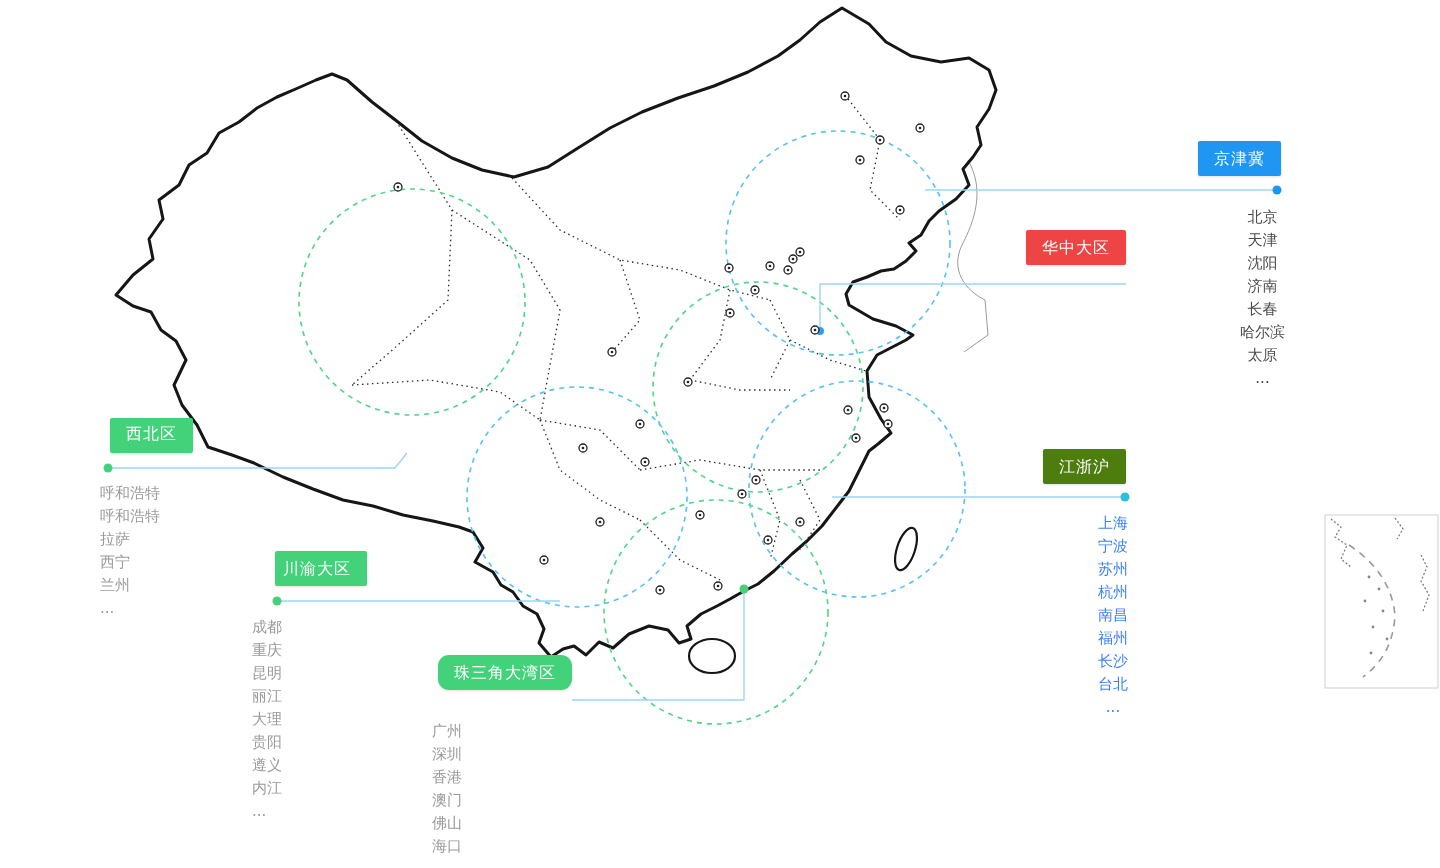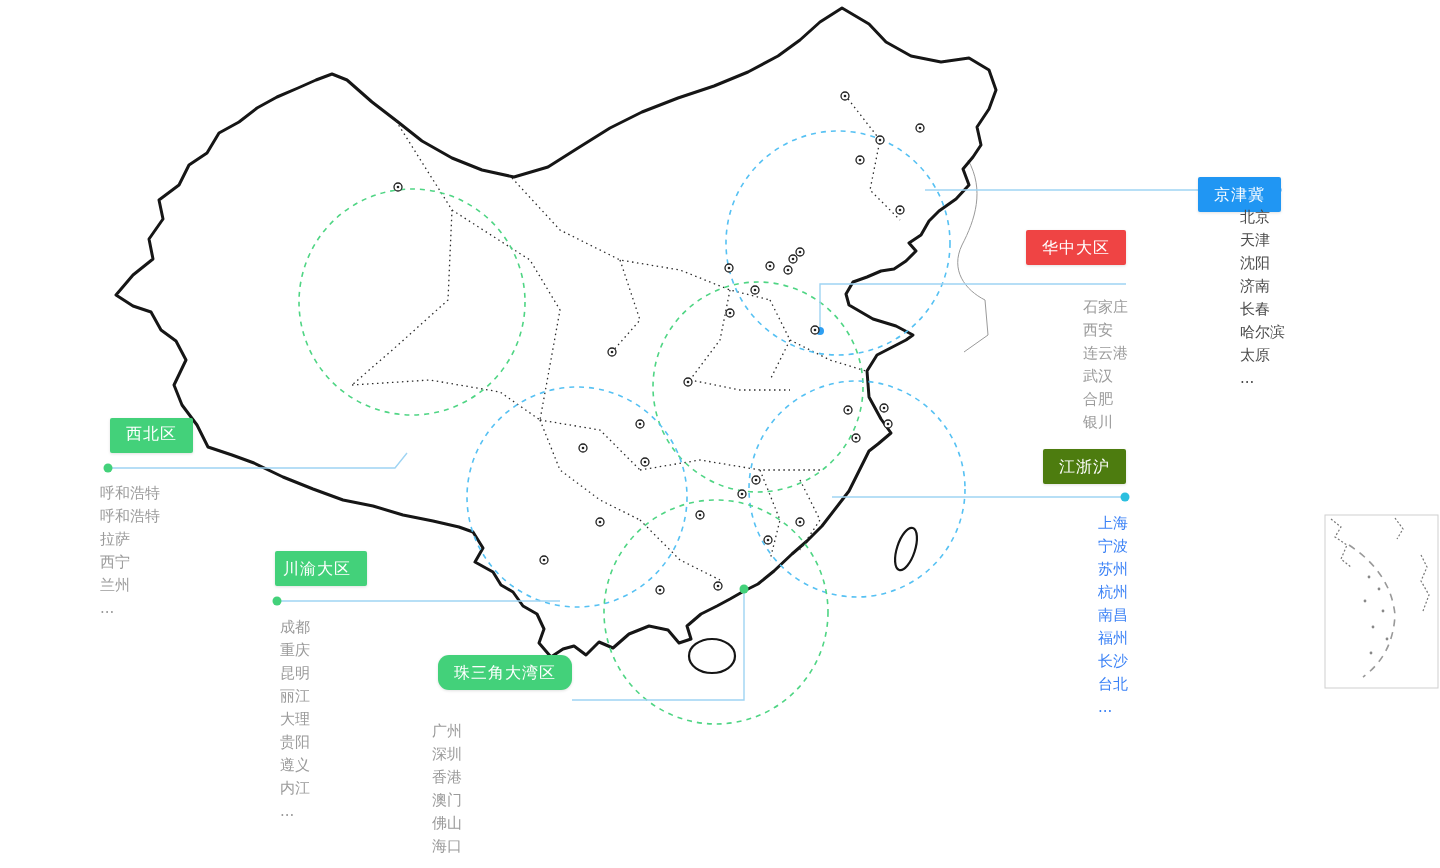--- a/index.html
+++ b/index.html
@@ -10,31 +10,31 @@
   .badge{
     position:absolute;height:35px;line-height:35px;padding:0 16px;
     color:#fff;font-size:16px;letter-spacing:1px;border-radius:2px;
     cursor:pointer;white-space:nowrap;box-shadow:0 1px 3px rgba(0,0,0,.12);
     z-index:3;
   }
   .cities{
     position:absolute;font-size:15px;line-height:23px;color:#9b9b9b;
     white-space:nowrap;z-index:3;
   }
-  .cities.right{text-align:left}
+  .cities.right{text-align:center}
   #badge-jingjinji{left:1198px;top:141px}
   #cities-jingjinji{right:155px;top:206px}
   #badge-huazhong{left:1026px;top:230px}
   #cities-huazhong{right:312px;top:296px}
   #badge-xibei{left:110px;top:418px}
   #cities-xibei{left:100px;top:482px}
   #badge-jiangzhehu{left:1043px;top:449px}
   #cities-jiangzhehu{right:312px;top:512px}
   #badge-chuanyu{left:275px;top:551px}
-  #cities-chuanyu{left:280px;top:616px}
+  #cities-chuanyu{left:252px;top:616px}
   #badge-zhusanjiao{left:438px;top:655px}
   #cities-zhusanjiao{left:432px;top:720px}
 </style>
 </head>
 <body>
 
 <div class="stage">
 
   <svg class="map-canvas" width="1440" height="868" viewBox="0 0 1440 868">
 
@@ -176,41 +176,33 @@
           <circle cx="54" cy="74" r="1.4"></circle>
         <circle cx="40" cy="86" r="1.4"></circle>
           <circle cx="58" cy="96" r="1.4"></circle>
         <circle cx="48" cy="112" r="1.4"></circle>
           <circle cx="62" cy="124" r="1.4"></circle>
         <circle cx="46" cy="138" r="1.4"></circle>
       </g>
     </g>
   </svg>
 
-  <div class="badge" id="badge-jingjinji" style="background: rgb(32, 150, 243); margin-top: 36px;">京津冀</div>
+  <div class="badge" id="badge-jingjinji" style="background: rgb(32, 150, 243);">京津冀</div>
   <div class="cities right" id="cities-jingjinji" style="color: rgb(74, 74, 74);">
       <div class="city">北京</div>
       <div class="city">天津</div>
       <div class="city">沈阳</div>
       <div class="city">济南</div>
       <div class="city">长春</div>
       <div class="city">哈尔滨</div>
       <div class="city">太原</div>
       <div class="city">...</div>
     </div>
 
   <div class="badge" id="badge-huazhong" style="background: #ef4444;">华中大区</div>
-  <div class="cities right" id="cities-huazhong" style="color: rgb(155, 155, 155);">
-      <div class="city">石家庄</div>
-      <div class="city">西安</div>
-      <div class="city">连云港</div>
-      <div class="city">武汉</div>
-      <div class="city">合肥</div>
-      <div class="city">银川</div>
-    </div>
 
   <div class="badge" id="badge-xibei" style="background: rgb(67, 209, 122); font-family: Liberation Mono, monospace;">西北区</div>
   <div class="cities" id="cities-xibei" style="color: rgb(155, 155, 155);">
       <div class="city">呼和浩特</div>
       <div class="city">呼和浩特</div>
       <div class="city">拉萨</div>
       <div class="city">西宁</div>
       <div class="city">兰州</div>
       <div class="city">...</div>
     </div>

